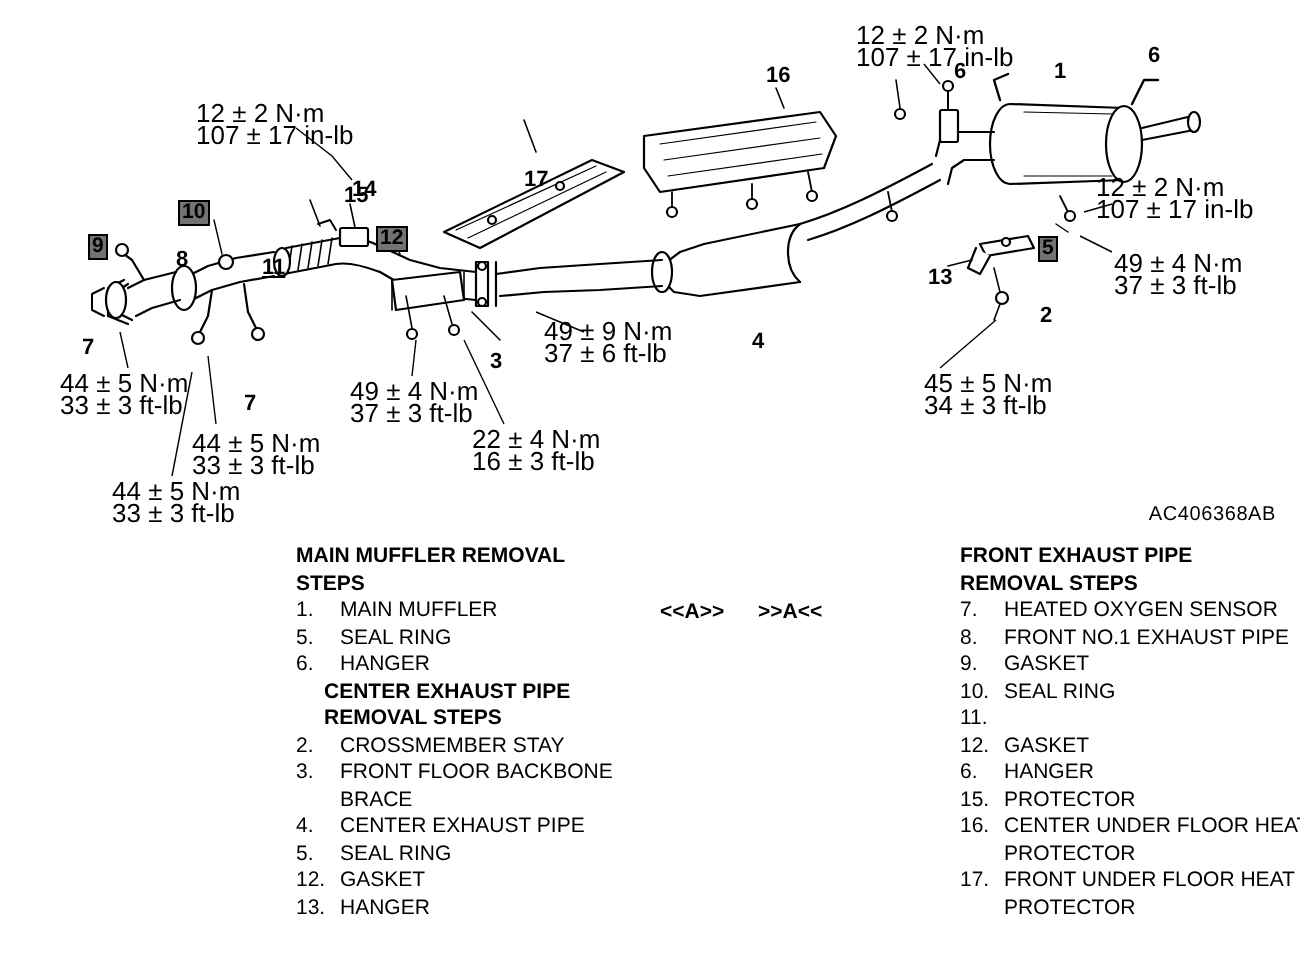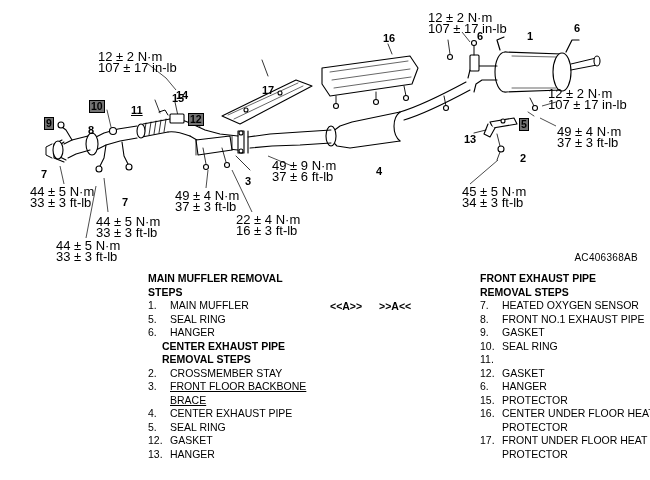--- a/index.html
+++ b/index.html
@@ -286,21 +286,21 @@
   <div class="callout" style="left:56px; top:240px;">44 ± 5 N·m
 33 ± 3 ft-lb</div>
 
   <div class="num" style="left:262px; top:50px;margin-top:34px;">17</div>
   <div class="num" style="left:383px; top:32px;">16</div>
   <div class="num" style="left:477px; top:30px;">6</div>
   <div class="num" style="left:527px; top:30px;">1</div>
   <div class="num" style="left:574px; top:22px;">6</div>
   <div class="num" style="left:150px; top:89px;margin-left:26px;">14</div>
   <div class="num" style="left:172px; top:92px;">15</div>
-  <div class="num" style="left:131px; top:104px;text-decoration:underline;">11</div>
+  <div class="num" style="left:131px; top:128px;text-decoration:underline;">11</div>
   <div class="num" style="left:88px; top:124px;">8</div>
   <div class="numbox" style="left:44px; top:117px;">9</div>
   <div class="numbox" style="left:89px; top:100px;">10</div>
   <div class="numbox" style="left:188px; top:113px;">12</div>
   <div class="numbox" style="left:519px; top:118px;">5</div>
   <div class="num" style="left:464px; top:133px;">13</div>
   <div class="num" style="left:520px; top:152px;">2</div>
   <div class="num" style="left:376px; top:165px;">4</div>
   <div class="num" style="left:245px; top:175px;">3</div>
   <div class="num" style="left:41px; top:168px;">7</div>
@@ -326,21 +326,21 @@
         <span class="txt">HANGER</span>
       </div>
       <div class="sub-hdr" style="white-space:pre-line;">CENTER EXHAUST PIPE
 REMOVAL STEPS</div>
       <div class="row">
         <span class="idx">2.</span>
         <span class="txt">CROSSMEMBER STAY</span>
       </div>
       <div class="row">
         <span class="idx">3.</span>
-        <span class="txt" style="white-space:pre-line;text-decoration:underline;">FRONT FLOOR BACKBONE
+        <span class="txt" style="white-space:pre-line;">FRONT FLOOR BACKBONE
 BRACE</span>
       </div>
       <div class="row">
         <span class="idx">4.</span>
         <span class="txt">CENTER EXHAUST PIPE</span>
       </div>
       <div class="row">
         <span class="idx">5.</span>
         <span class="txt">SEAL RING</span>
       </div>

